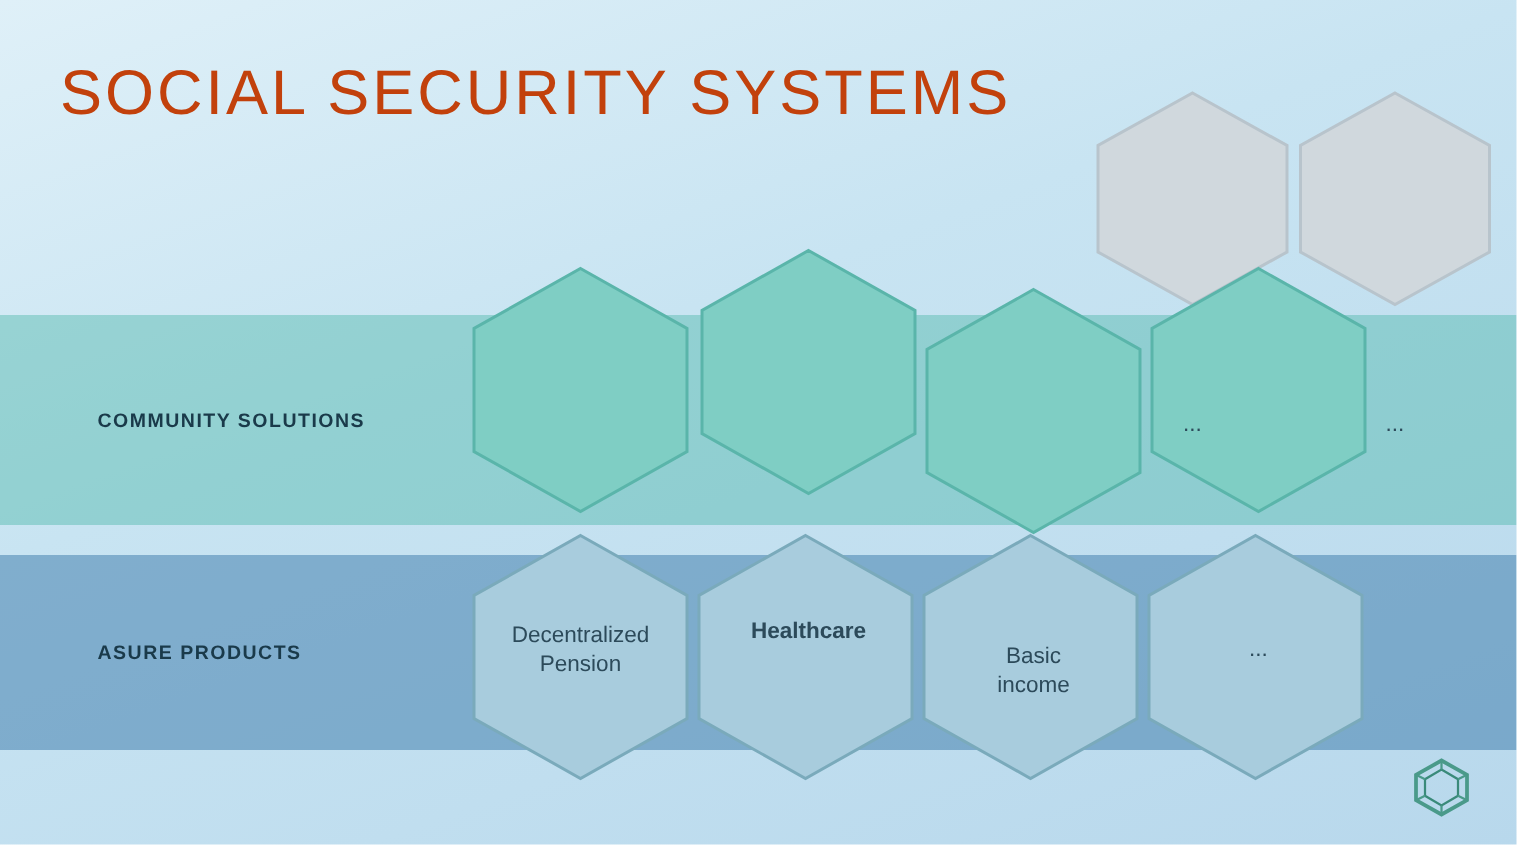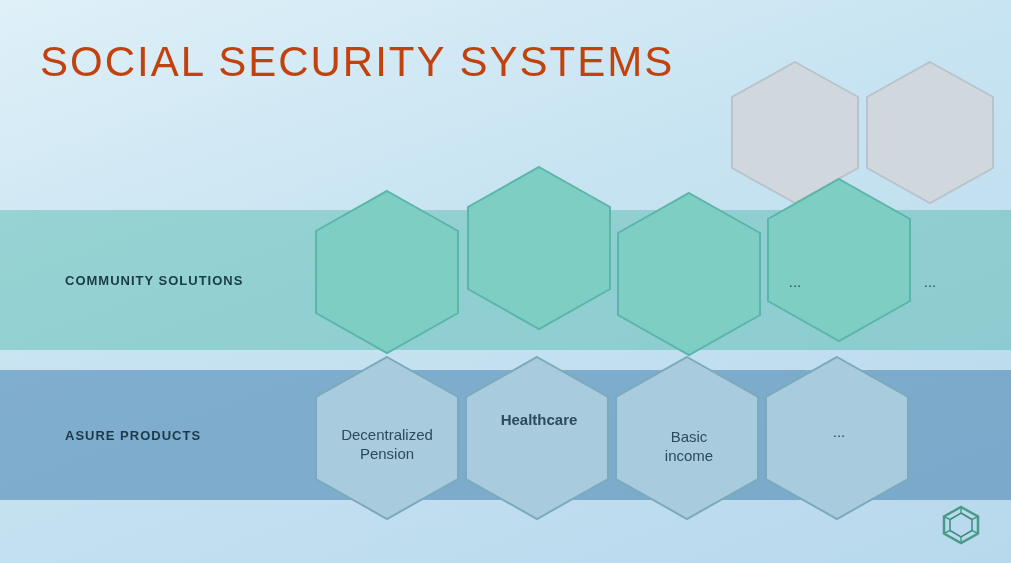--- a/index.html
+++ b/index.html
@@ -90,21 +90,21 @@
       position: absolute;
       top: 60px;
       left: 865px;
       width: 130px;
       height: 145px;
     }
 
     
     .hex-comm-1 {
       position: absolute;
-      top: 188px;
+      top: 176px;
       left: 313px;
       width: 148px;
       height: 168px;
     }
 
     .hex-comm-2 {
       position: absolute;
       top: 164px;
       left: 465px;
       width: 148px;

